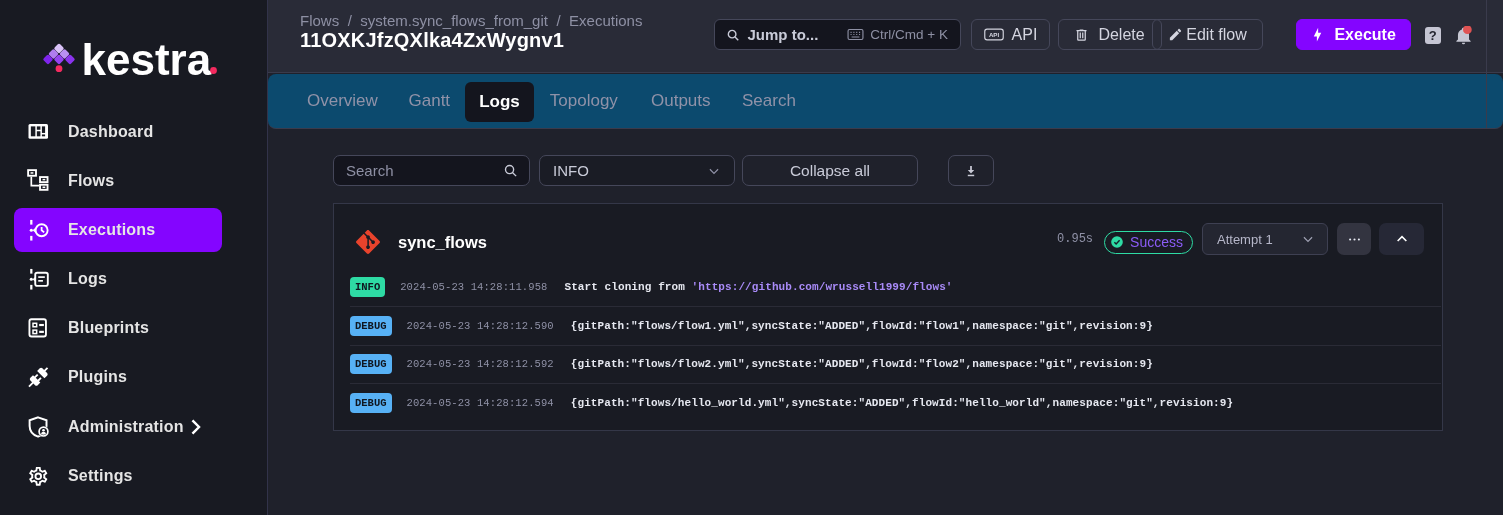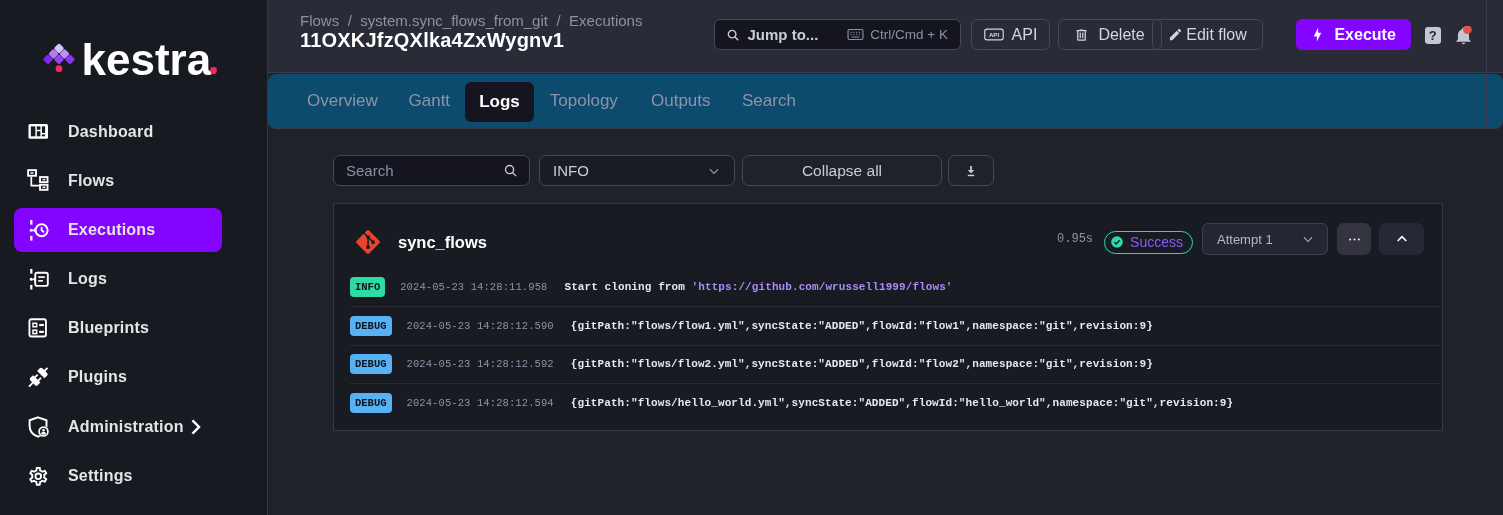--- a/index.html
+++ b/index.html
@@ -196,21 +196,21 @@
         <circle cx="10.5" cy="10.5" r="6.5"></circle>
         <line x1="15.5" y1="15.5" x2="21" y2="21"></line>
       </svg>
   </div>
   <div class="fbox" style="left:539px;width:196px;background:#1A1C25;display:flex;align-items:center">
     <span style="margin-left:13px;font-size:15px;color:#C9CBD8">INFO</span>
     <svg style="position:absolute;right:13px" width="14" height="14" viewBox="0 0 24 24" fill="none" stroke="#9092A8" stroke-width="2">
         <path d="M5 9 L12 16 L19 9"></path>
       </svg>
   </div>
-  <div class="fbox" style="left:742px;width:200px;display:flex;align-items:center;justify-content:center">
+  <div class="fbox" style="left:742px;width:176px;display:flex;align-items:center;justify-content:center">
     <span style="font-size:15.5px;color:#C9CBD8">Collapse all</span>
   </div>
   <div class="fbox" style="left:948px;width:46px;display:flex;align-items:center;justify-content:center">
     <svg width="16" height="16" viewBox="0 0 24 24" fill="#C9CAD6">
         <path d="M10.7 4.5 H13.3 V10.5 H16.8 L12 15.6 L7.2 10.5 H10.7 Z"></path>
         <rect x="7.2" y="17.6" width="9.6" height="2.2"></rect>
       </svg>
   </div>
   <div id="card" class="abs">
     <svg class="abs" style="left:21.5px;top:26px" width="24" height="24" viewBox="0 0 24 24">

